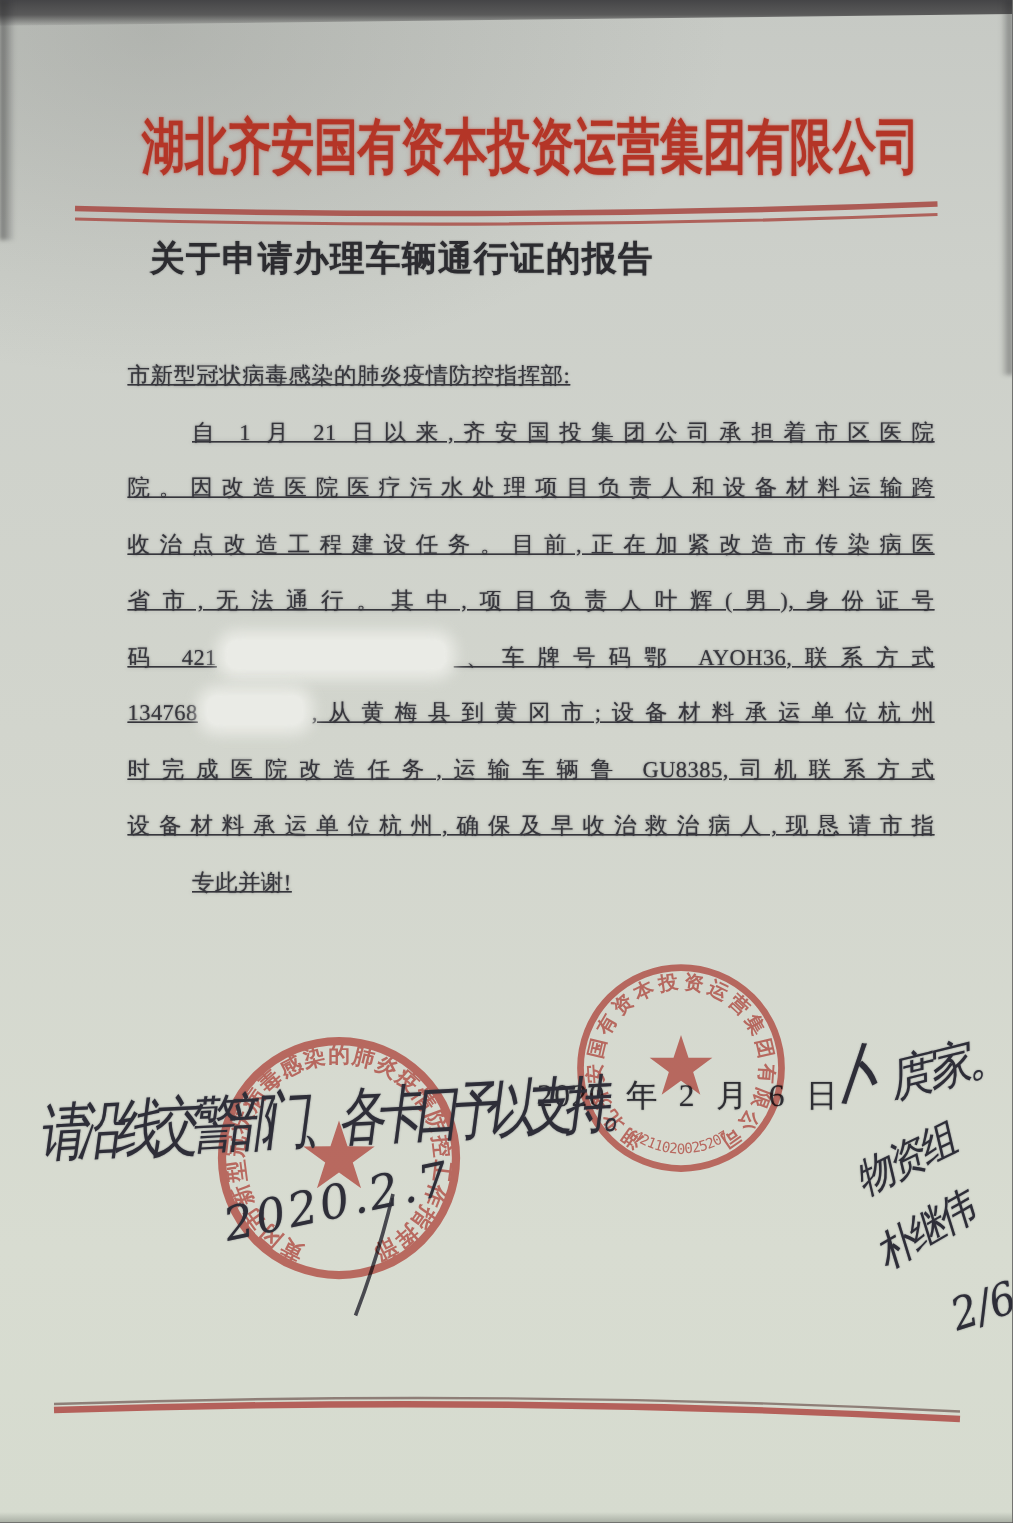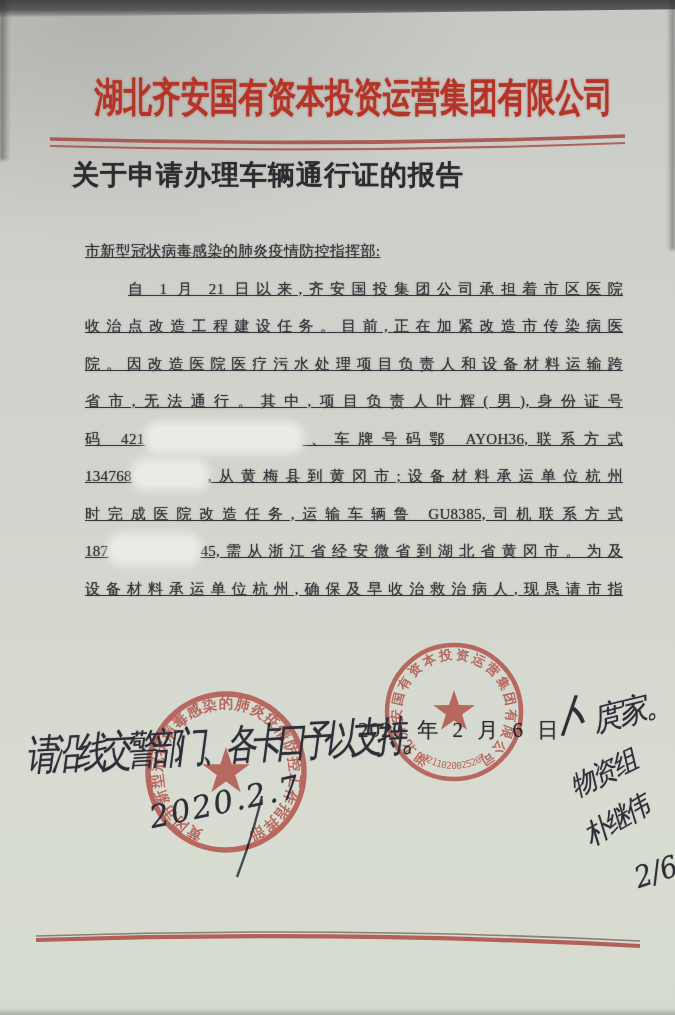--- a/index.html
+++ b/index.html
@@ -22,21 +22,21 @@
 
   .letterhead{
     position:absolute;left:0;top:70px;width:675px;text-align:center;
     font-size:40px;font-weight:bold;color:#b43527;white-space:nowrap;
     transform:scaleX(.72);transform-origin:center;
     text-shadow:0 0 1.5px rgba(180,53,39,.75),0 0 4px rgba(180,53,39,.25);
     letter-spacing:0px;
   }
   .doc-title{
     position:absolute;left:0;top:157px;width:536px;text-align:center;
-    font-size:27px;font-weight:bold;color:#2c2c30;letter-spacing:1px;
+    font-size:23px;font-weight:bold;color:#2c2c30;letter-spacing:1px;
     text-shadow:0 0 1.2px rgba(44,44,48,.6);
   }
   .body-text{
     position:absolute;left:85px;top:233px;width:538px;
     font-size:15px;color:#36363c;letter-spacing:.3px;
     text-shadow:0 0 1px rgba(45,45,52,.6),0 0 2.5px rgba(45,45,52,.22);
     text-decoration:underline;
   }
   .bline{height:37.5px;line-height:37.5px;white-space:nowrap;}
   .bline.just{white-space:normal;text-align:justify;text-align-last:justify;}
@@ -79,28 +79,28 @@
     <path d="M36,940 Q340,930 640,946" stroke="#b0524c" stroke-width="4.2" fill="none" opacity=".9"></path>
 
     <path d="M262,796 Q252,838 237,877" stroke="#2f2f38" stroke-width="2.4" fill="none" opacity=".85"></path>
   </svg>
 
   <div class="doc-title">关于申请办理车辆通行证的报告</div>
 
   <div class="body-text" id="body-text">
       <div class="bline">市新型冠状病毒感染的肺炎疫情防控指挥部:</div>
       <div class="bline just ind">自 1 月 21 日以来,齐安国投集团公司承担着市区医院</div>
+      <div class="bline just">院。因改造医院医疗污水处理项目负责人和设备材料运输跨</div>
       <div class="bline just">收治点改造工程建设任务。目前,正在加紧改造市传染病医</div>
-      <div class="bline just">院。因改造医院医疗污水处理项目负责人和设备材料运输跨</div>
       <div class="bline just">省市,无法通行。其中,项目负责人叶辉(男),身份证号</div>
       <div class="bline just">码 421<span class="redact" style="width: 148px;"></span>、车牌号码鄂 AYOH36,联系方式</div>
       <div class="bline just">134768<span class="redact" style="width: 66px;"></span>,从黄梅县到黄冈市;设备材料承运单位杭州</div>
       <div class="bline just">时完成医院改造任务,运输车辆鲁 GU8385,司机联系方式</div>
-      <div class="bline just">187<span class="redact" style="width: 82px;"></span>45,需从浙江省经安微省到湖北省黄冈市。为及</div>
       <div class="bline just">设备材料承运单位杭州,确保及早收治救治病人,现恳请市指</div>
+      <div class="bline ind">专此并谢!</div>
     </div>
 
   <div class="date-line">2020 年 2 月 6 日</div>
 
   <svg class="seal" id="seal-left" viewBox="-86 -86 172 172" style="left: 140px; top: 686px; width: 172px; height: 172px;">
       <circle r="78" fill="none" stroke="#d4625c" stroke-width="5.5"></circle>
       <text transform="translate(-29.1,57.0) rotate(-153.0)" fill="#d4625c" font-size="14.5" text-anchor="middle" font-weight="bold" font-family="&quot;Liberation Serif&quot;,&quot;DejaVu Serif&quot;,serif">黄</text>
       <text transform="translate(-41.9,48.4) rotate(-139.1)" fill="#d4625c" font-size="14.5" text-anchor="middle" font-weight="bold" font-family="&quot;Liberation Serif&quot;,&quot;DejaVu Serif&quot;,serif">冈</text>
       <text transform="translate(-52.3,36.9) rotate(-125.2)" fill="#d4625c" font-size="14.5" text-anchor="middle" font-weight="bold" font-family="&quot;Liberation Serif&quot;,&quot;DejaVu Serif&quot;,serif">市</text>
       <text transform="translate(-59.6,23.2) rotate(-111.3)" fill="#d4625c" font-size="14.5" text-anchor="middle" font-weight="bold" font-family="&quot;Liberation Serif&quot;,&quot;DejaVu Serif&quot;,serif">新</text>

